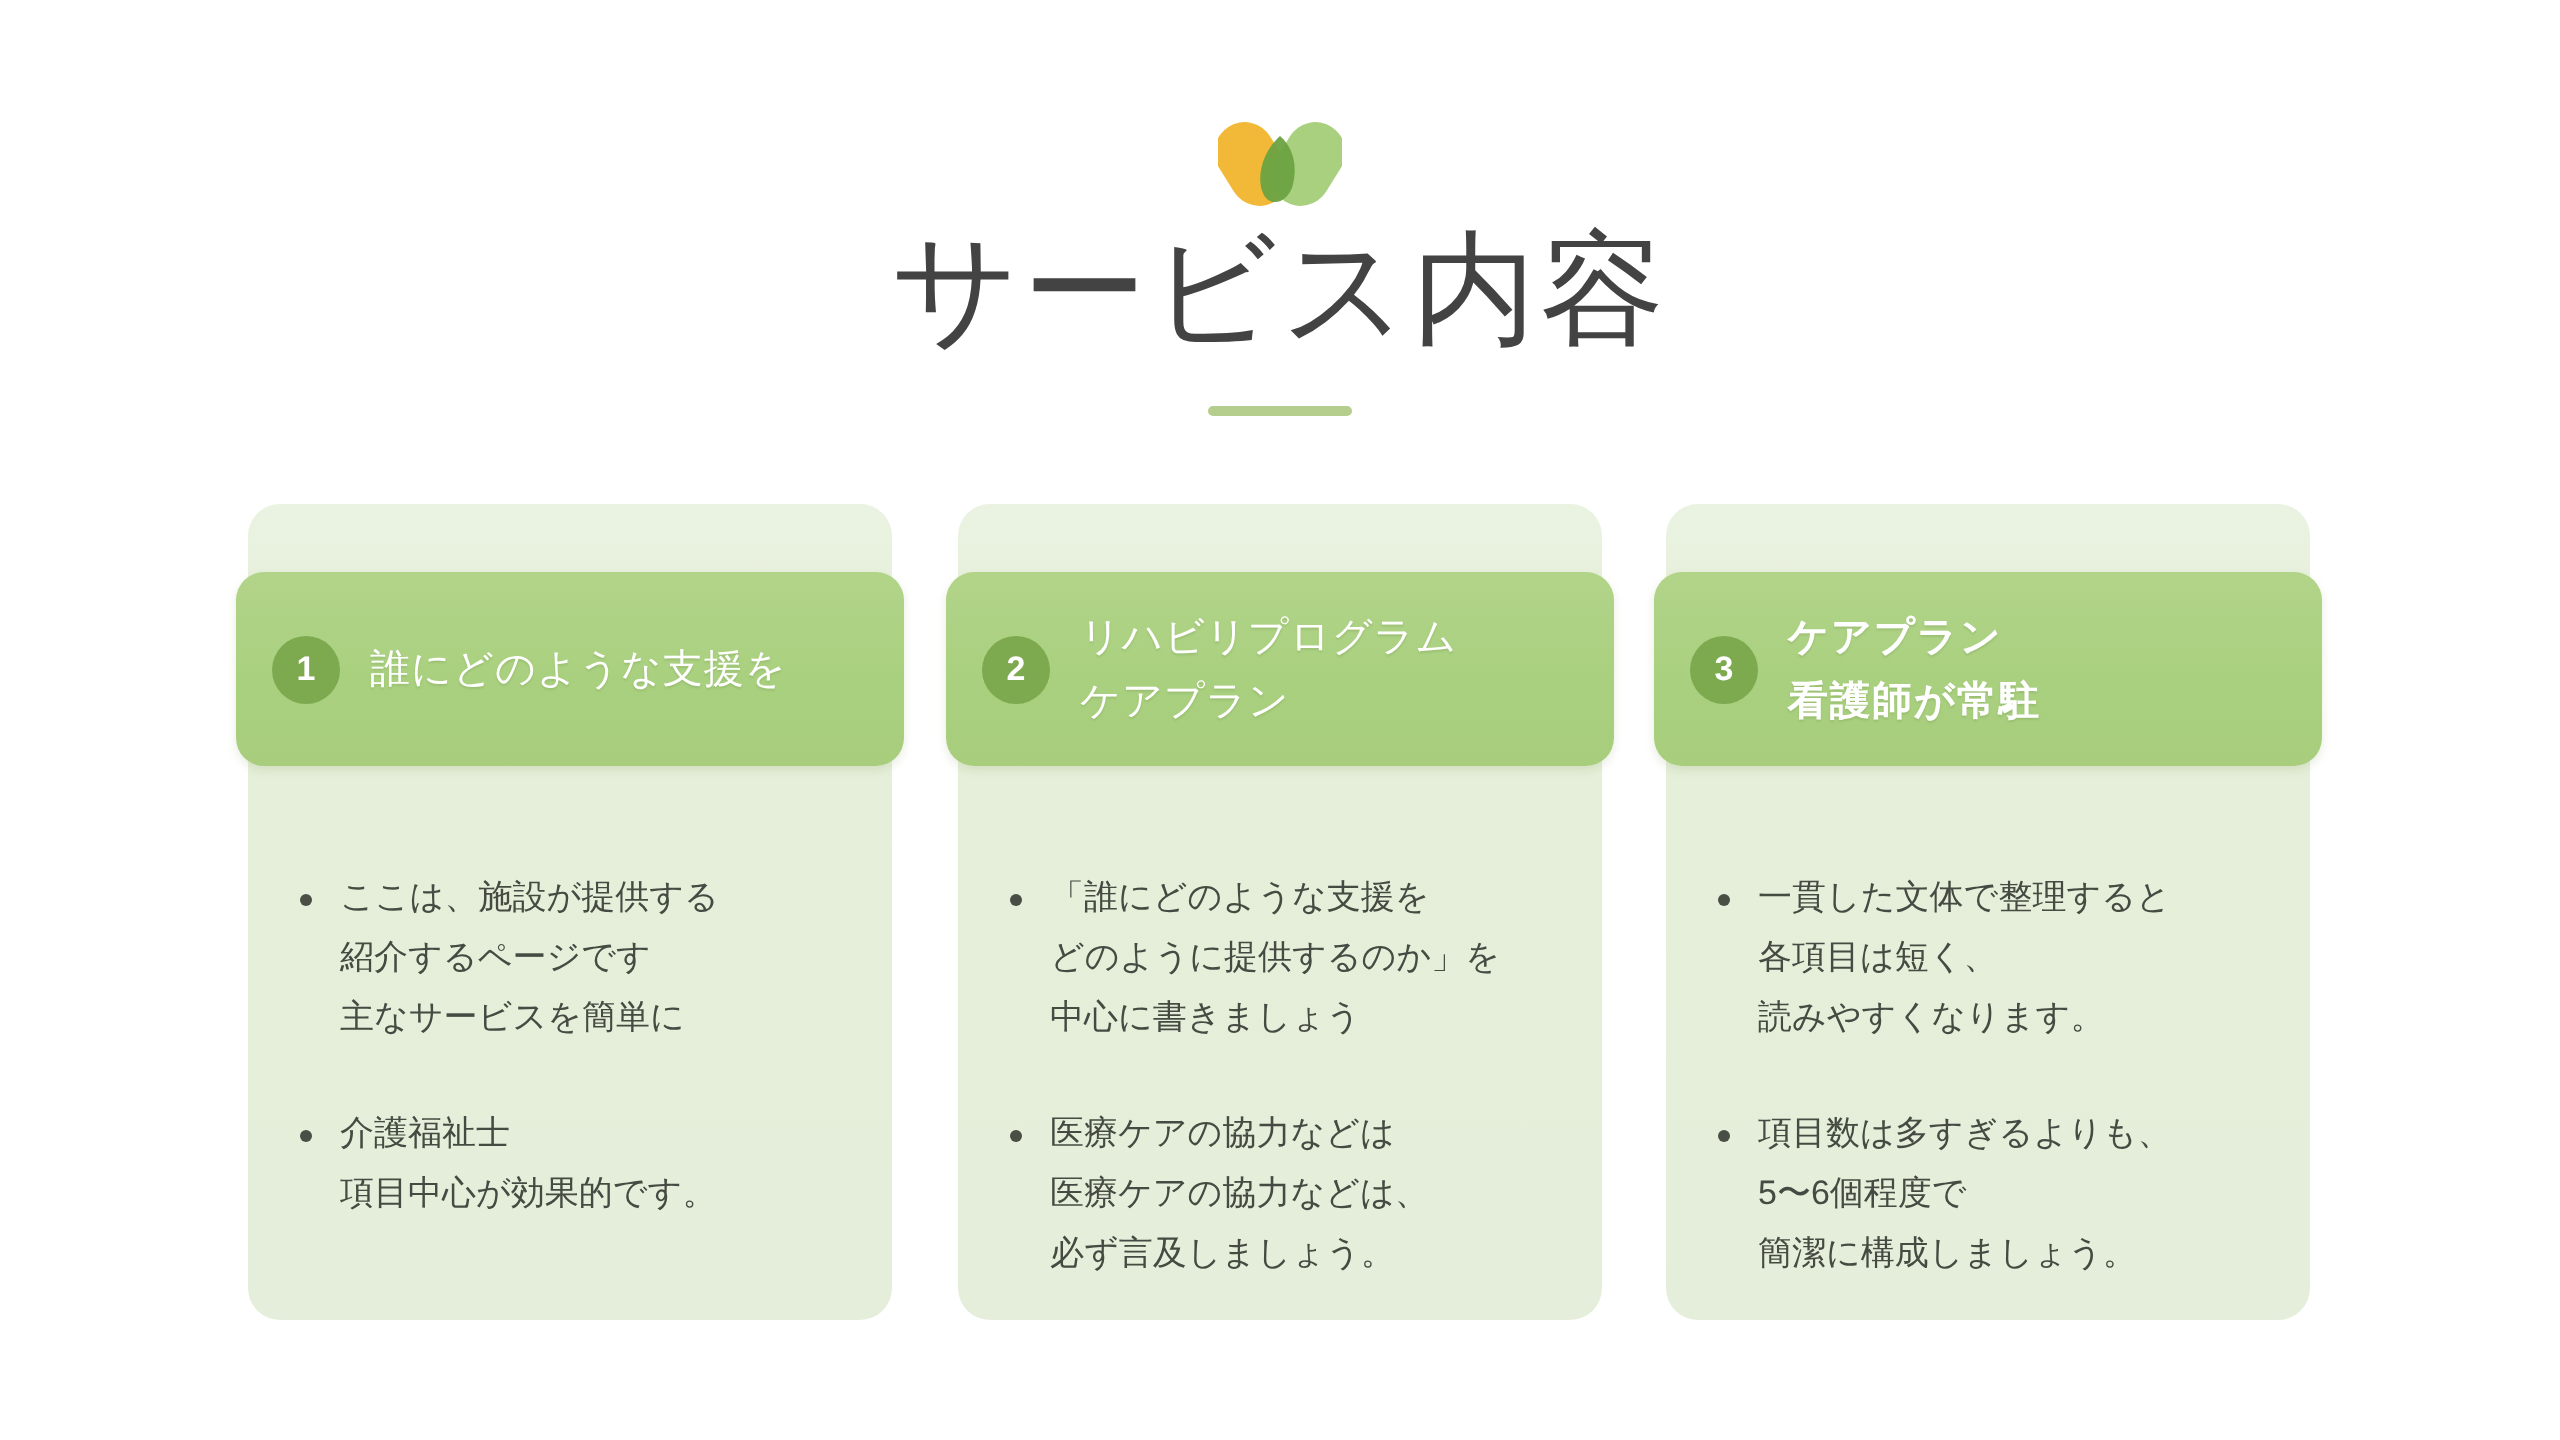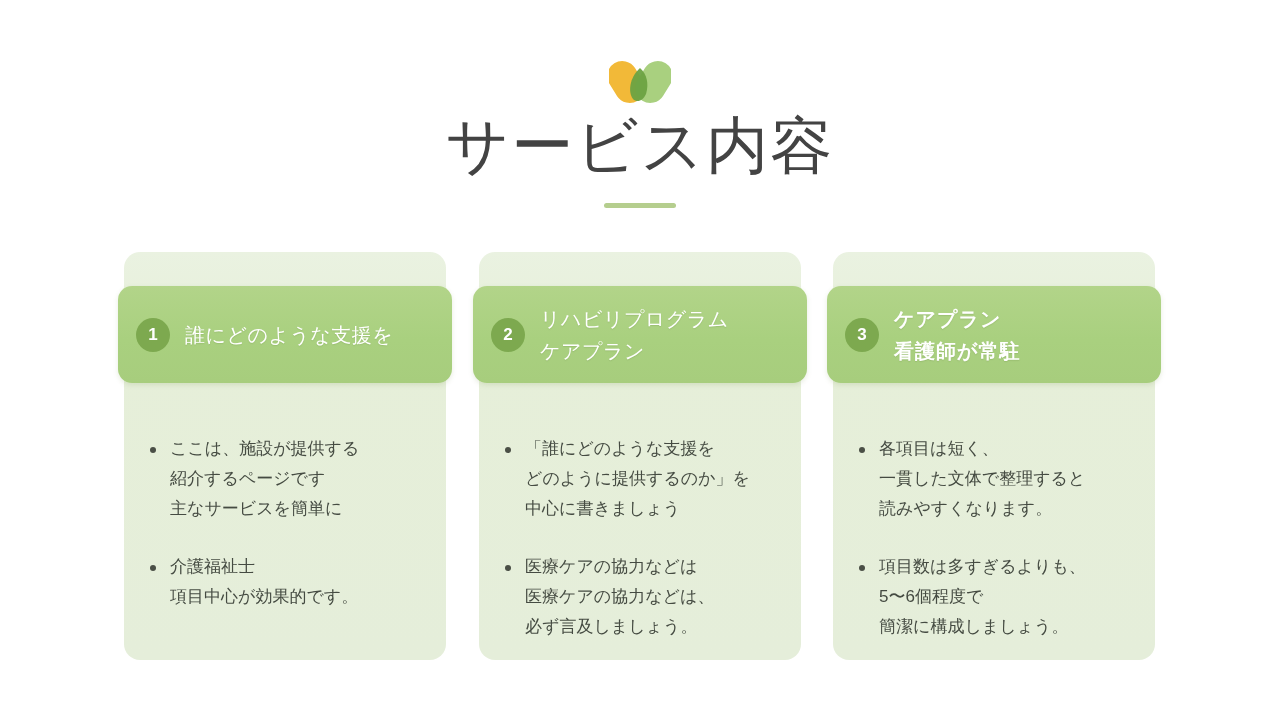--- a/index.html
+++ b/index.html
@@ -234,22 +234,22 @@
       <div class="card-back"></div>
       <div class="card-head">
         <div class="badge">3</div>
         <div class="head-title">
           <span class="head-line">ケアプラン</span>
           <span class="head-line">看護師が常駐</span>
         </div>
       </div>
       <div class="card-body">
         <div class="bullet">
+          <span class="bullet-line">一貫した文体で整理すると</span>
           <span class="bullet-line">各項目は短く、</span>
-          <span class="bullet-line">一貫した文体で整理すると</span>
           <span class="bullet-line">読みやすくなります。</span>
         </div>
         <div class="bullet">
           <span class="bullet-line">項目数は多すぎるよりも、</span>
           <span class="bullet-line">5〜6個程度で</span>
           <span class="bullet-line">簡潔に構成しましょう。</span>
         </div>
       </div>
     </div>
 

